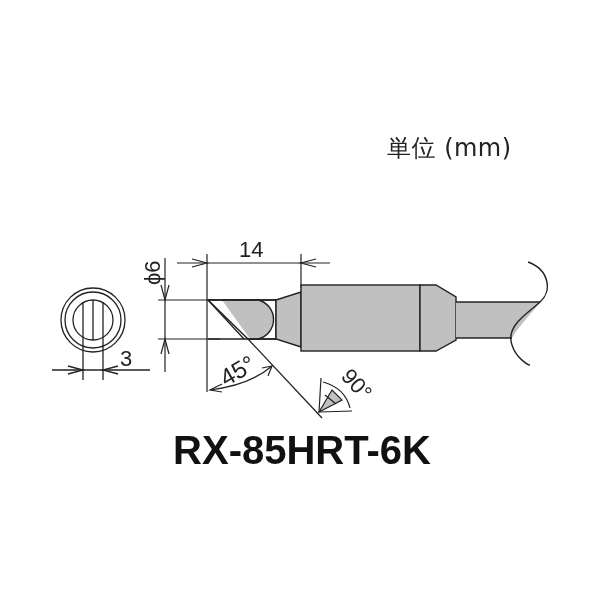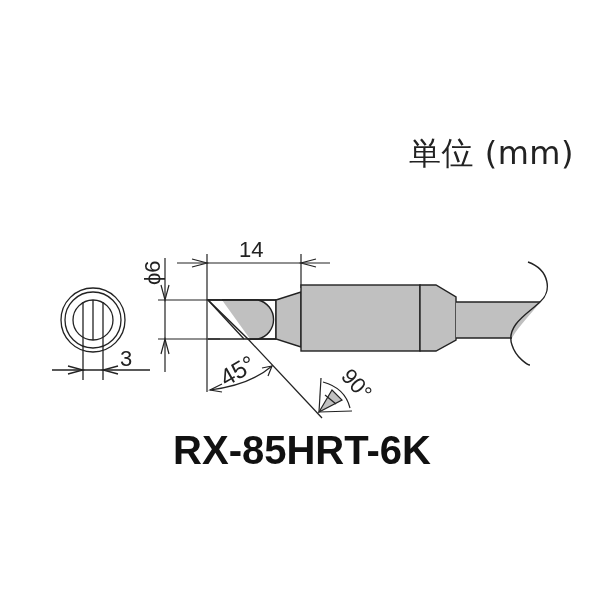--- a/index.html
+++ b/index.html
@@ -1,17 +1,17 @@
 <!DOCTYPE html>
 <html><head>
   <meta charset="utf-8">
   <style>
     html, body { margin: 0; padding: 0; background: #ffffff; }
     body { width: 600px; height: 600px; position: relative; overflow: hidden; font-family: "Liberation Sans", sans-serif; }
-    .unit-label { position: absolute; left: 387px; top: 132px; font-size: 32px; color: #222; font-family: "DejaVu Sans", sans-serif; letter-spacing: 0.5px; margin-left: 22px; }
+    .unit-label { position: absolute; left: 387px; top: 132px; font-size: 24px; color: #222; font-family: "DejaVu Sans", sans-serif; letter-spacing: 0.5px; }
     .model-label { position: absolute; left: 0; width: 600px; top: 428px; text-align: center; font-size: 40px; font-weight: bold; color: #111; font-family: "Liberation Sans", sans-serif; letter-spacing: 0px; padding-left: 2px; }
     svg.drawing { position: absolute; left: 0; top: 0; }
     .dim-text { font-family: "Liberation Sans", sans-serif; fill: #222; }
   </style>
 </head>
 <body>
 
 <div class="unit-label">単位 (mm)</div>
 
 <svg class="drawing" width="600" height="600" viewBox="0 0 600 600" xmlns="http://www.w3.org/2000/svg">

